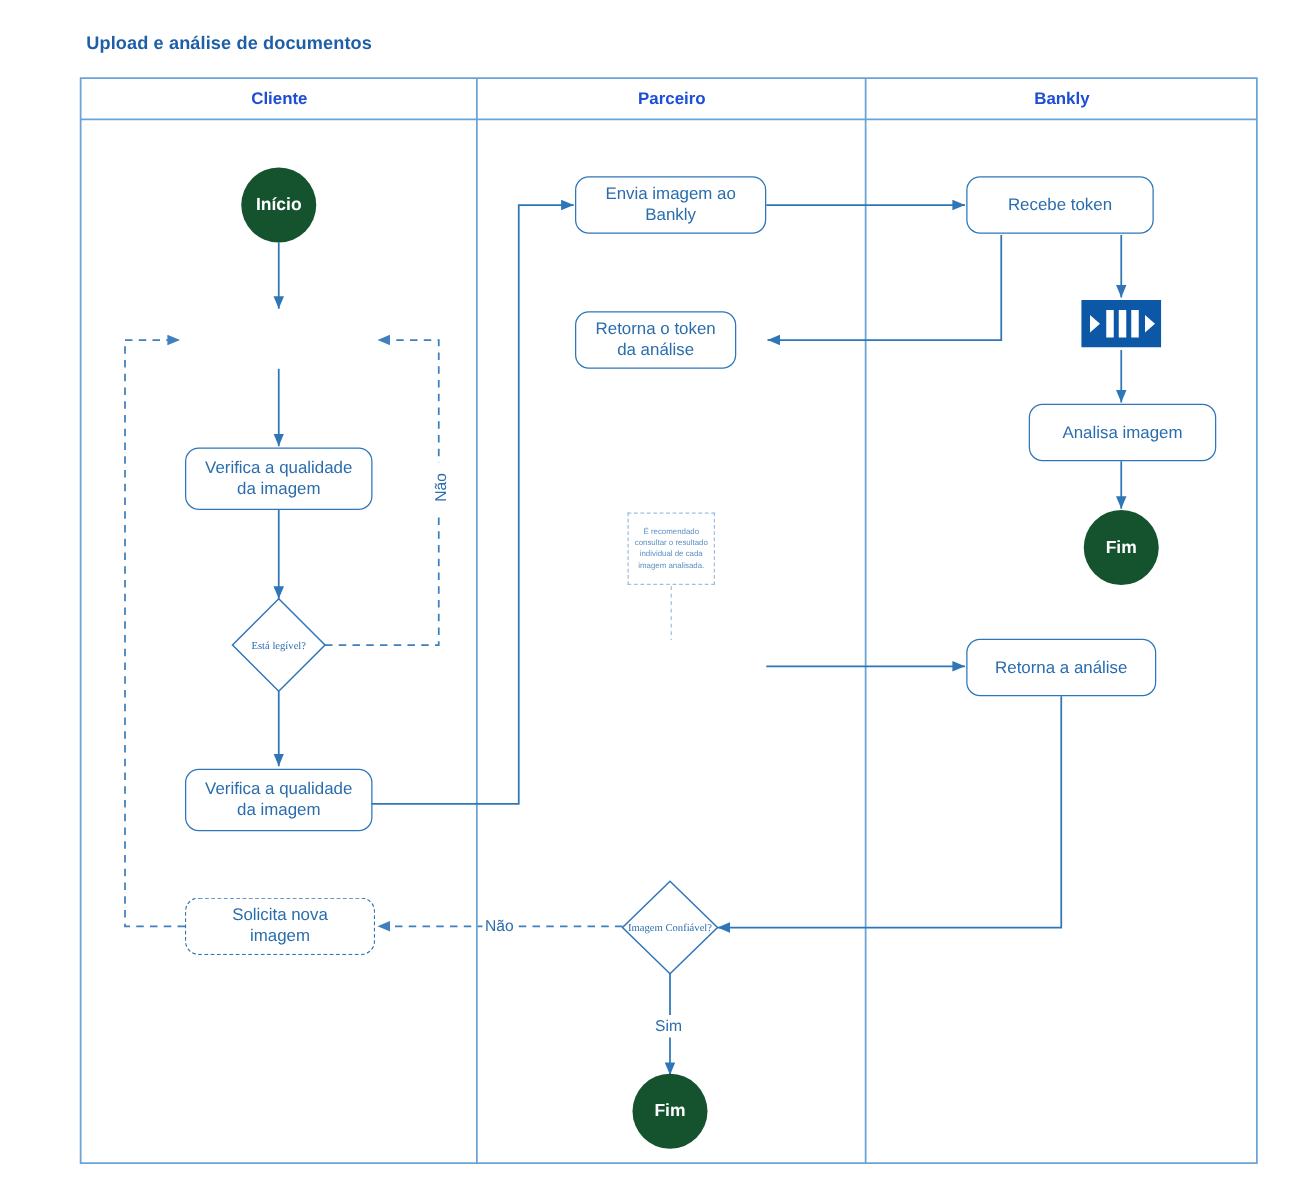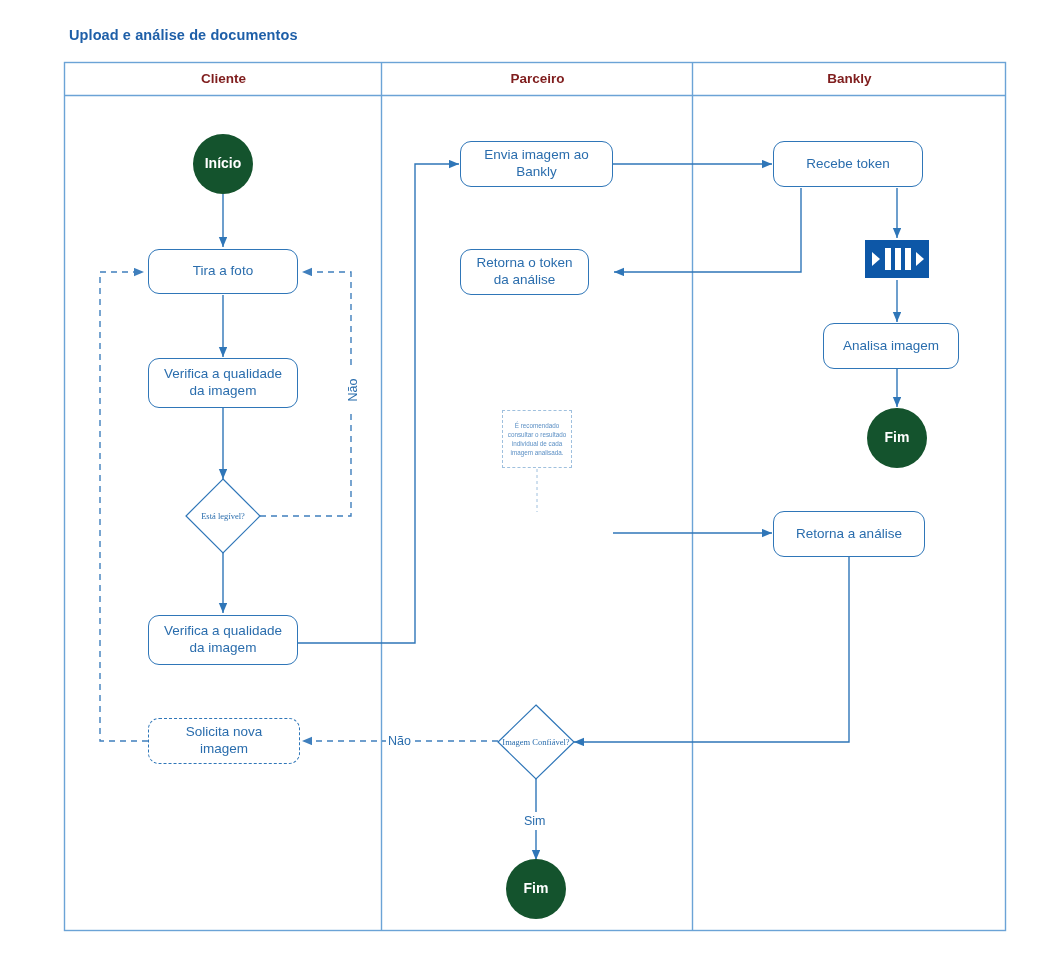--- a/index.html
+++ b/index.html
@@ -13,21 +13,21 @@
 
   .title{
     position:absolute;left:69px;top:27px;
     font-size:14.5px;font-weight:bold;color:#1e5fa8;
     letter-spacing:.1px;white-space:nowrap;
   }
 
   .lane-header{
     position:absolute;top:62px;height:33px;
     display:flex;align-items:center;justify-content:center;
-    font-size:13.5px;font-weight:bold;color:#7f1d1d;
+    font-size:13.5px;font-weight:bold;color:#1d4ed8;
   }
 
   
   .node{
     position:absolute;box-sizing:border-box;
     display:flex;align-items:center;justify-content:center;
     text-align:center;line-height:1.25;
     color:#2a6dad;font-size:13.5px;
   }
   .task{
@@ -133,21 +133,20 @@
       <polygon points="536,705 574,742 536,779 498,742"></polygon>
     </g>
   </svg>
 
   <div class="lane-header" style="left:65px;width:317px;">Cliente</div>
   <div class="lane-header" style="left:382px;width:311px;">Parceiro</div>
   <div class="lane-header" style="left:693px;width:313px;">Bankly</div>
 
   <div class="node circle" style="left:193px;top:134px;width:60px;height:60px;">Início</div>
 
-  <div class="node task" style="left:148px;top:249px;width:150px;height:45px;">Tira a foto</div>
 
   <div class="node task" style="left:148px;top:358px;width:150px;height:50px;padding:0 8px;">Verifica a qualidade da imagem</div>
 
   <div class="diamond-label" style="left:186px;top:496px;width:74px;height:40px;">Está legível?</div>
 
   <div class="node task" style="left:148px;top:615px;width:150px;height:50px;padding:0 8px;">Verifica a qualidade da imagem</div>
 
   <div class="node task dashed" style="left:148px;top:718px;width:152px;height:46px;padding:0 22px;">Solicita nova imagem</div>
 
   <div class="node task" style="left:460px;top:141px;width:153px;height:46px;padding:0 8px;">Envia imagem ao Bankly</div>
@@ -167,21 +166,21 @@
     <svg width="64" height="38" viewBox="0 0 64 38" xmlns="http://www.w3.org/2000/svg">
       <rect x="0" y="0" width="64" height="38" fill="#0d57a7"></rect>
       <polygon points="7,12 15,19 7,26" fill="#ffffff"></polygon>
       <rect x="20" y="8" width="6" height="22" fill="#ffffff"></rect>
       <rect x="30" y="8" width="6" height="22" fill="#ffffff"></rect>
       <rect x="40" y="8" width="6" height="22" fill="#ffffff"></rect>
       <polygon points="51,12 59,19 51,26" fill="#ffffff"></polygon>
     </svg>
   </div>
 
-  <div class="node task" style="left:823px;top:323px;width:136px;height:46px;padding:0 8px;">Analisa imagem</div>
+  <div class="node task" style="left:823px;top:323px;width:150px;height:46px;padding:0 8px;">Analisa imagem</div>
 
   <div class="node circle" style="left:867px;top:408px;width:60px;height:60px;">Fim</div>
 
   <div class="node task" style="left:773px;top:511px;width:152px;height:46px;padding:0 18px;">Retorna a análise</div>
 
   <div class="edge-label vert" style="left:333px;top:381px;width:36px;height:18px;line-height:18px;text-align:center;">Não</div>
 
   <div class="edge-label" style="left:386px;top:732px;height:18px;line-height:18px;">Não</div>
 
   <div class="edge-label" style="left:522px;top:812px;height:18px;line-height:18px;">Sim</div>

